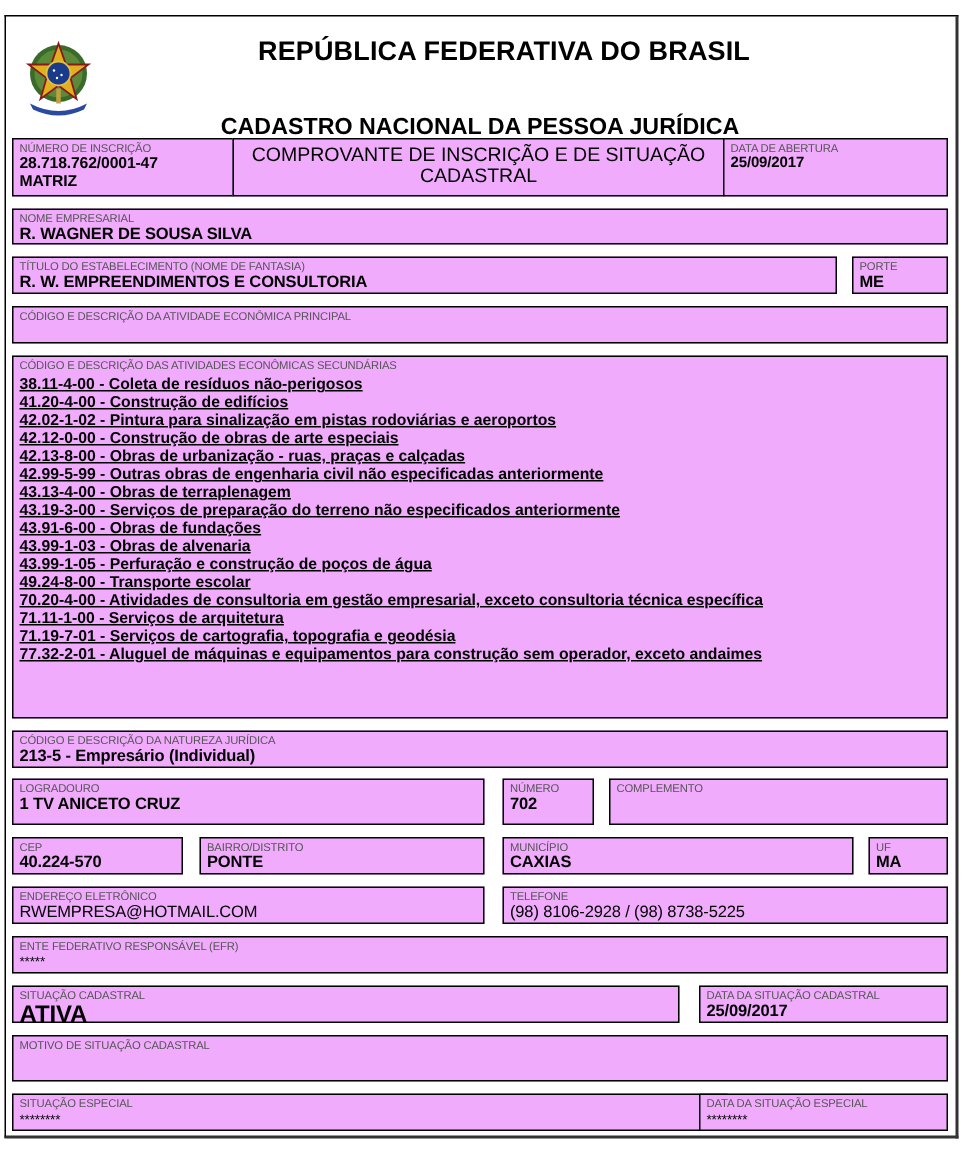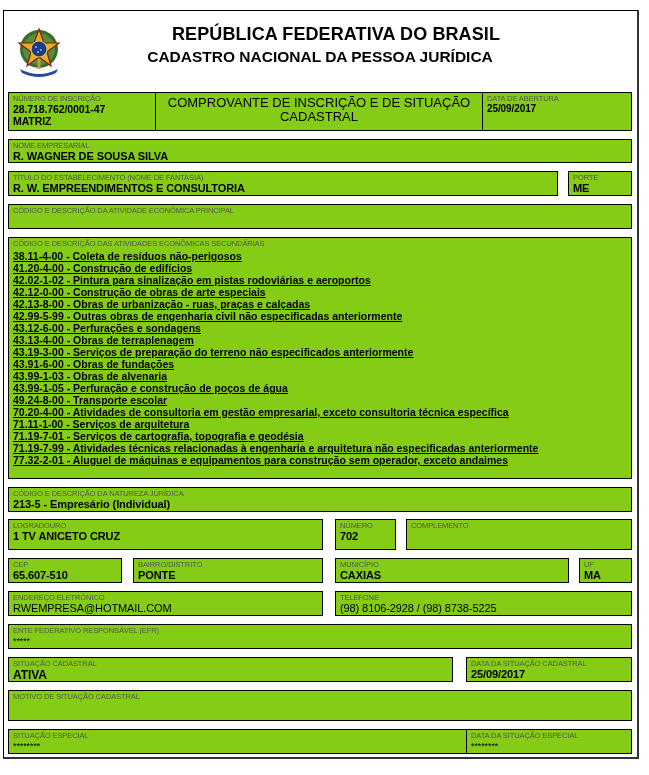--- a/index.html
+++ b/index.html
@@ -1,30 +1,30 @@
 <!DOCTYPE html>
 <html><head>
   <meta charset="utf-8">
   <style>
     html, body { margin: 0; padding: 0; background: #ffffff; }
     body { width: 649px; height: 775px; position: relative; overflow: hidden;
            font-family: "Liberation Sans", sans-serif; color: #000; }
     .frame { position: absolute; left: 3px; top: 10px; width: 636px; height: 749px;
              border: 1px solid #000; border-right: 2px solid #333; border-bottom: 2px solid #333; box-sizing: border-box; }
-    .box { position: absolute; border: 1px solid #000; box-sizing: border-box; background: #84cc16; }
+    .box { position: absolute; border: 1px solid #000; box-sizing: border-box; background: #f0abfc; }
     .lbl { position: absolute; left: 4px; top: 1px; font-size: 7.5px; color: #555;
            text-transform: uppercase; white-space: nowrap; letter-spacing: -0.1px; }
     .val { position: absolute; left: 4px; top: 10px; font-size: 11px; font-weight: bold;
            white-space: nowrap; letter-spacing: -0.1px; }
     .val.small { font-size: 9px; top: 11px; }
     .emblem { position: absolute; left: 14px; top: 25px; width: 50px; height: 55px; }
     .title1 { position: absolute; left: 0; width: 640px; top: 24px; text-align: center;
               font-size: 18px; font-weight: bold; letter-spacing: 0.1px; padding-left: 16px; }
     .title1 span, .title2 span { display: inline-block; margin-left: 0px; }
-    .title2 { position: absolute; left: 0; width: 640px; top: 48px; text-align: center;
+    .title2 { position: absolute; left: 0; width: 640px; top: 76px; text-align: center;
               font-size: 15.5px; font-weight: bold; }
     .comprovante { position: absolute; left: 0; right: 0; top: 3px; text-align: center;
                    font-size: 13px; font-weight: normal; line-height: 14px; }
     .sec-list { position: absolute; left: 4px; top: 12px; font-size: 10.5px; font-weight: bold;
                 line-height: 12px; text-decoration: underline; }
     .sec-item { white-space: nowrap; }
   </style>
 </head>
 <body>
 
@@ -83,31 +83,29 @@
 
 <div class="box" style="left:8px; top:237px; width:624px; height:242px;">
   <div class="lbl">CÓDIGO E DESCRIÇÃO DAS ATIVIDADES ECONÔMICAS SECUNDÁRIAS</div>
   <div class="sec-list">
     <div class="sec-item">38.11-4-00 - Coleta de resíduos não-perigosos</div>
     <div class="sec-item">41.20-4-00 - Construção de edifícios</div>
     <div class="sec-item">42.02-1-02 - Pintura para sinalização em pistas rodoviárias e aeroportos</div>
     <div class="sec-item">42.12-0-00 - Construção de obras de arte especiais</div>
     <div class="sec-item">42.13-8-00 - Obras de urbanização - ruas, praças e calçadas</div>
     <div class="sec-item">42.99-5-99 - Outras obras de engenharia civil não especificadas anteriormente</div>
-    <div class="sec-item">43.12-6-00 - Perfurações e sondagens</div>
     <div class="sec-item">43.13-4-00 - Obras de terraplenagem</div>
     <div class="sec-item">43.19-3-00 - Serviços de preparação do terreno não especificados anteriormente</div>
     <div class="sec-item">43.91-6-00 - Obras de fundações</div>
     <div class="sec-item">43.99-1-03 - Obras de alvenaria</div>
     <div class="sec-item">43.99-1-05 - Perfuração e construção de poços de água</div>
     <div class="sec-item">49.24-8-00 - Transporte escolar</div>
     <div class="sec-item">70.20-4-00 - Atividades de consultoria em gestão empresarial, exceto consultoria técnica específica</div>
     <div class="sec-item">71.11-1-00 - Serviços de arquitetura</div>
     <div class="sec-item">71.19-7-01 - Serviços de cartografia, topografia e geodésia</div>
-    <div class="sec-item">71.19-7-99 - Atividades técnicas relacionadas à engenharia e arquitetura não especificadas anteriormente</div>
     <div class="sec-item">77.32-2-01 - Aluguel de máquinas e equipamentos para construção sem operador, exceto andaimes</div>
   </div>
 </div>
 
 <div class="box" style="left:8px; top:487px; width:624px; height:25px;">
   <div class="lbl">CÓDIGO E DESCRIÇÃO DA NATUREZA JURÍDICA</div>
   <div class="val">213-5 - Empresário (Individual)</div>
 </div>
 
 <div class="box" style="left:8px; top:519px; width:315px; height:31px;">
@@ -118,21 +116,21 @@
   <div class="lbl">NÚMERO</div>
   <div class="val">702</div>
 </div>
 <div class="box" style="left:406px; top:519px; width:226px; height:31px;">
   <div class="lbl">COMPLEMENTO</div>
   <div class="val"></div>
 </div>
 
 <div class="box" style="left:8px; top:558px; width:114px; height:25px;">
   <div class="lbl">CEP</div>
-  <div class="val">65.607-510</div>
+  <div class="val">40.224-570</div>
 </div>
 <div class="box" style="left:133px; top:558px; width:190px; height:25px;">
   <div class="lbl">BAIRRO/DISTRITO</div>
   <div class="val">PONTE</div>
 </div>
 <div class="box" style="left:335px; top:558px; width:234px; height:25px;padding-left:41px;">
   <div class="lbl">MUNICÍPIO</div>
   <div class="val">CAXIAS</div>
 </div>
 <div class="box" style="left:579px; top:558px; width:53px; height:25px;padding-left:35px;">
@@ -149,21 +147,21 @@
   <div class="val" style="font-weight:normal;">(98) 8106-2928 / (98) 8738-5225</div>
 </div>
 
 <div class="box" style="left:8px; top:624px; width:624px; height:25px;">
   <div class="lbl">ENTE FEDERATIVO RESPONSÁVEL (EFR)</div>
   <div class="val small" style="font-weight:normal;">*****</div>
 </div>
 
 <div class="box" style="left:8px; top:657px; width:445px; height:25px;">
   <div class="lbl">SITUAÇÃO CADASTRAL</div>
-  <div class="val" style="font-size:12px;">ATIVA</div>
+  <div class="val" style="font-size:16px;">ATIVA</div>
 </div>
 <div class="box" style="left:466px; top:657px; width:166px; height:25px;">
   <div class="lbl">DATA DA SITUAÇÃO CADASTRAL</div>
   <div class="val">25/09/2017</div>
 </div>
 
 <div class="box" style="left:8px; top:690px; width:624px; height:31px;">
   <div class="lbl">MOTIVO DE SITUAÇÃO CADASTRAL</div>
   <div class="val"></div>
 </div>

